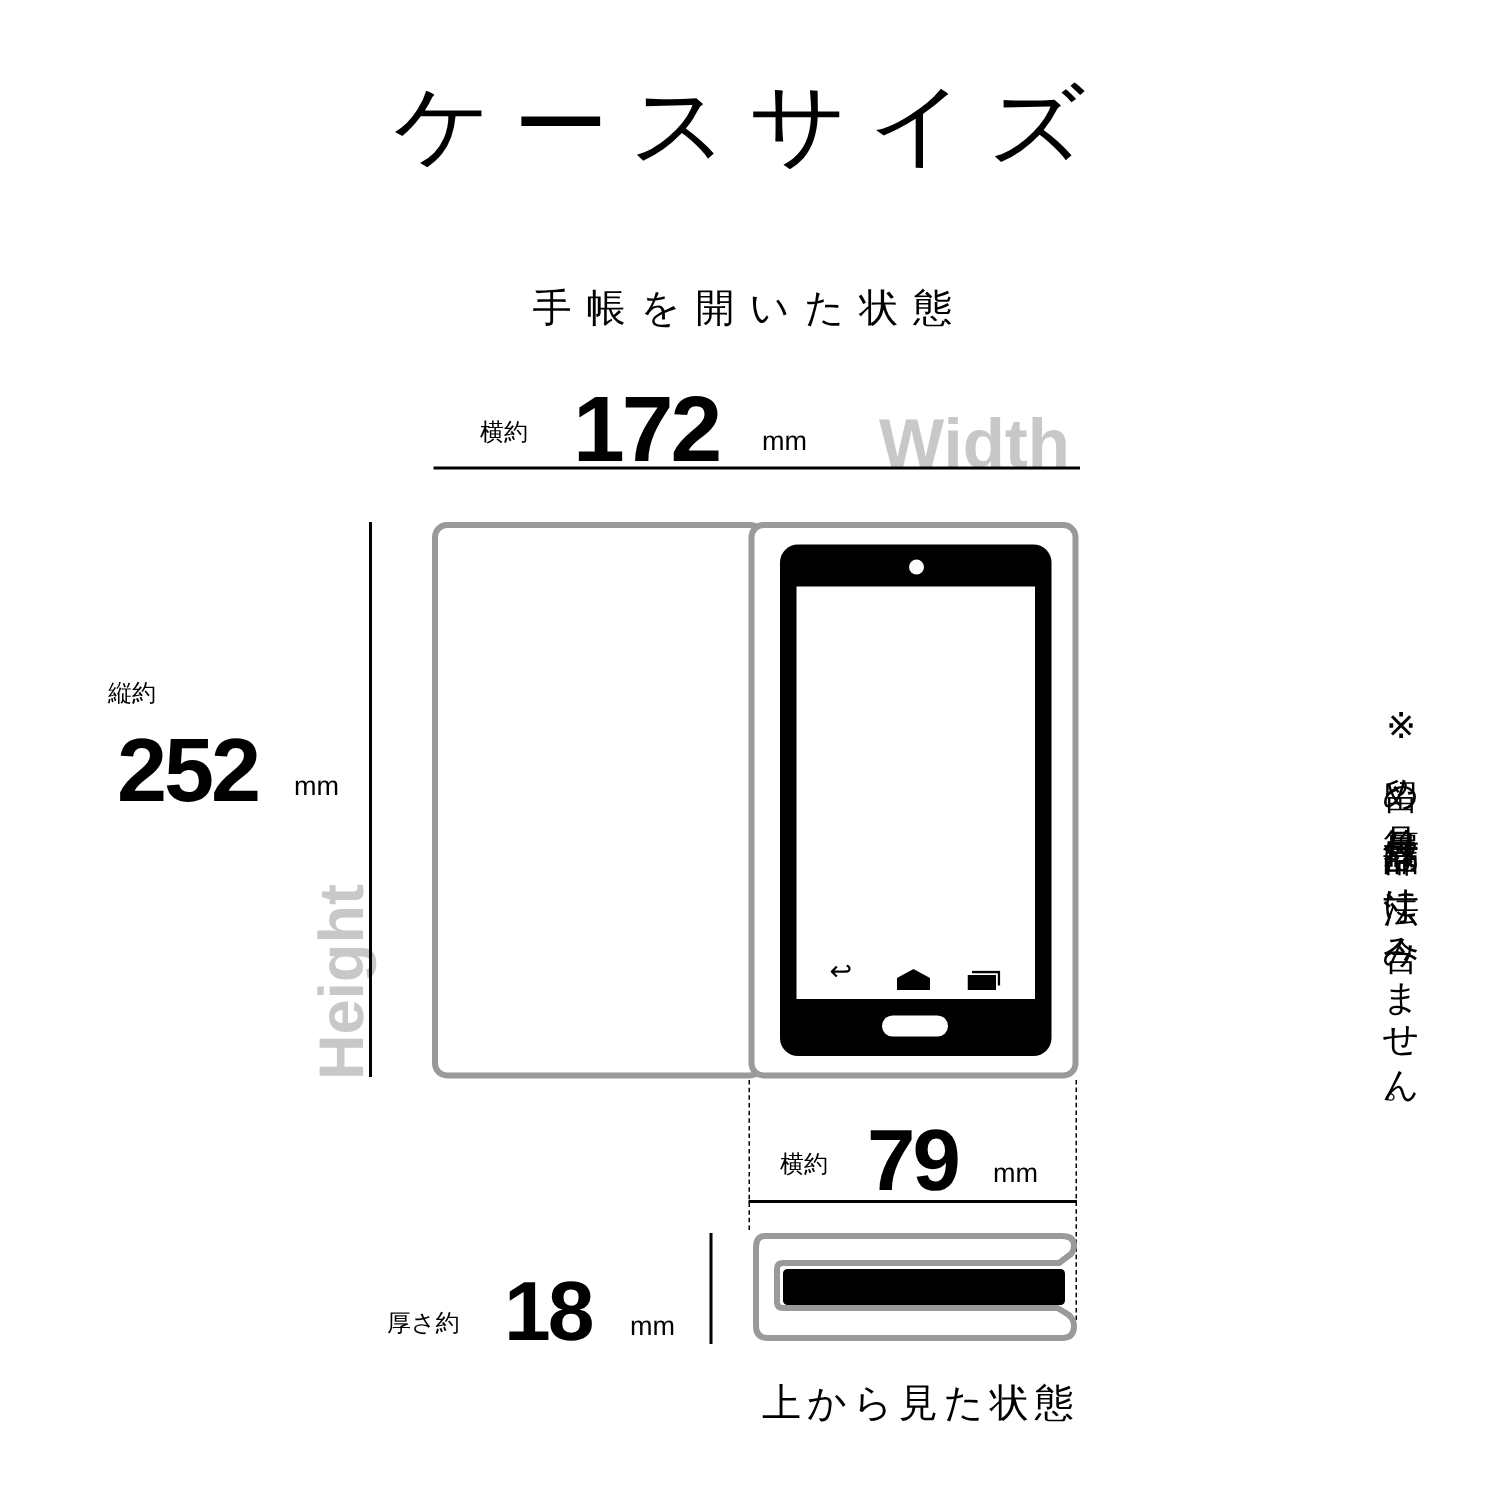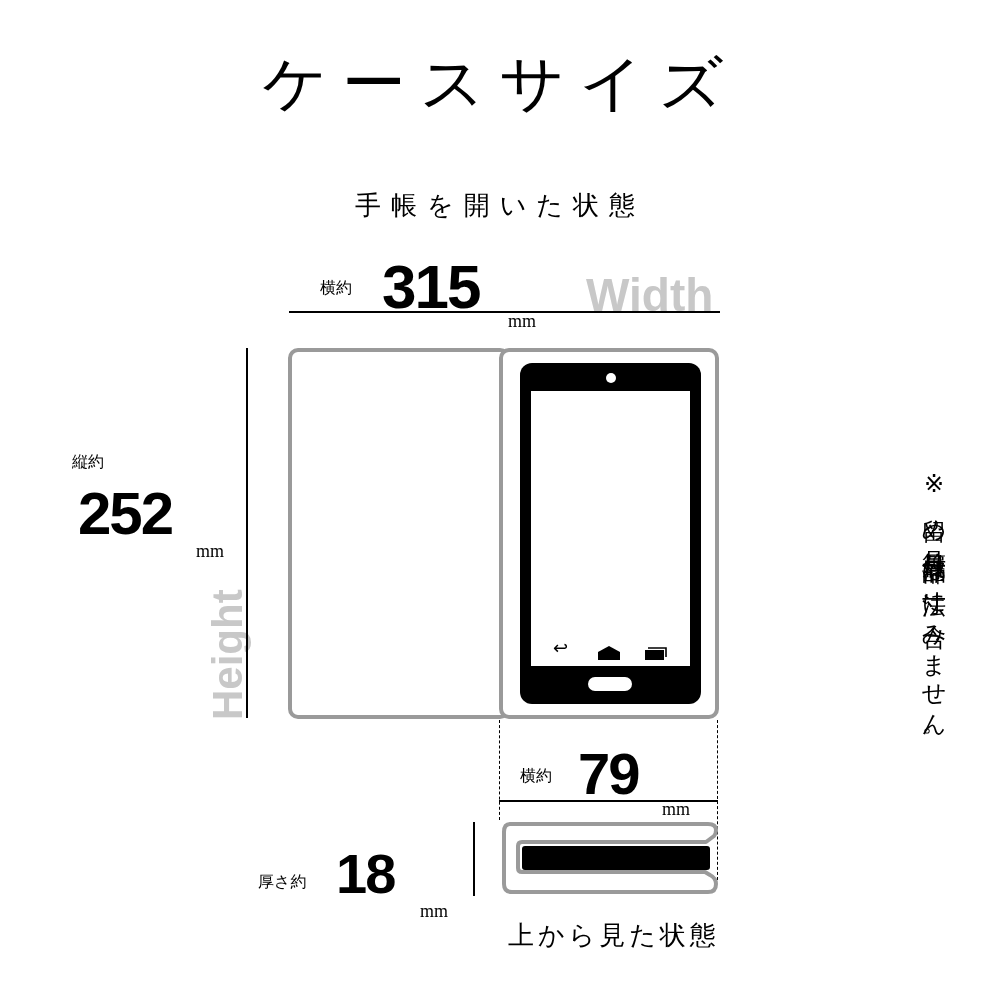--- a/index.html
+++ b/index.html
@@ -4,38 +4,38 @@
 <style>
   html, body { margin:0; padding:0; background:#ffffff; }
   body { width:1000px; height:1000px; position:relative; overflow:hidden;
          font-family:"DejaVu Sans", sans-serif; color:#000; }
   .abs { position:absolute; }
   .title { left:0; top:40px; width:1000px; text-align:center; font-size:64px;
            letter-spacing:14px; font-weight:normal; transform:scaleY(0.95); }
   .subtitle { left:0; top:188px; width:1000px; text-align:center; font-size:26px; letter-spacing:10px; }
   .label-small { font-size:16px; }
   .big { font-family:"Liberation Sans", sans-serif; font-weight:bold; letter-spacing:-2px; line-height:1; }
-  .unit { font-size:18px; font-family:Liberation Serif, serif;margin-top:27px; }
+  .unit { font-size:18px; font-family:Liberation Sans, sans-serif; }
   .ghost { color:#c8c8c8; font-family:"Liberation Sans", sans-serif; font-weight:bold; line-height:1; }
   .line-h { background:#000; height:2px; }
   .line-v { background:#000; width:2px; }
   .dash-v { border-left:1px dashed #000; width:0; }
   .panel { border:4px solid #9a9a9a; border-radius:10px; box-sizing:border-box; background:#fff; }
   .phone { background:#000; border-radius:12px; }
   .screen { background:#fff; }
   .note { font-size:24px; writing-mode:vertical-rl; letter-spacing:2px; }
 </style>
 </head>
 <body>
 
 <div class="abs title">ケースサイズ</div>
 <div class="abs subtitle">手帳を開いた状態</div>
 
 <div class="abs label-small" style="left:320px; top:278px;">横約</div>
-<div class="abs big" style="left:382px; top:256px; font-size:62px;">315</div>
+<div class="abs big" style="left:382px; top:256px; font-size:62px;">172</div>
 <div class="abs unit" style="left:508px; top:284px;">mm</div>
 <div class="abs ghost" style="left:586px; top:272px; font-size:46px;">Width</div>
 <div class="abs line-h" style="left:289px; top:311px; width:431px;"></div>
 
 <div class="abs label-small" style="left:72px; top:452px;">縦約</div>
 <div class="abs big" style="left:78px; top:484px; font-size:60px;">252</div>
 <div class="abs unit" style="left:196px; top:514px;">mm</div>
 <div class="abs ghost" style="left:207px; top:720px; font-size:42px; transform-origin:0 0; transform:rotate(-90deg);">Height</div>
 <div class="abs line-v" style="left:246px; top:348px; height:370px;"></div>
 

